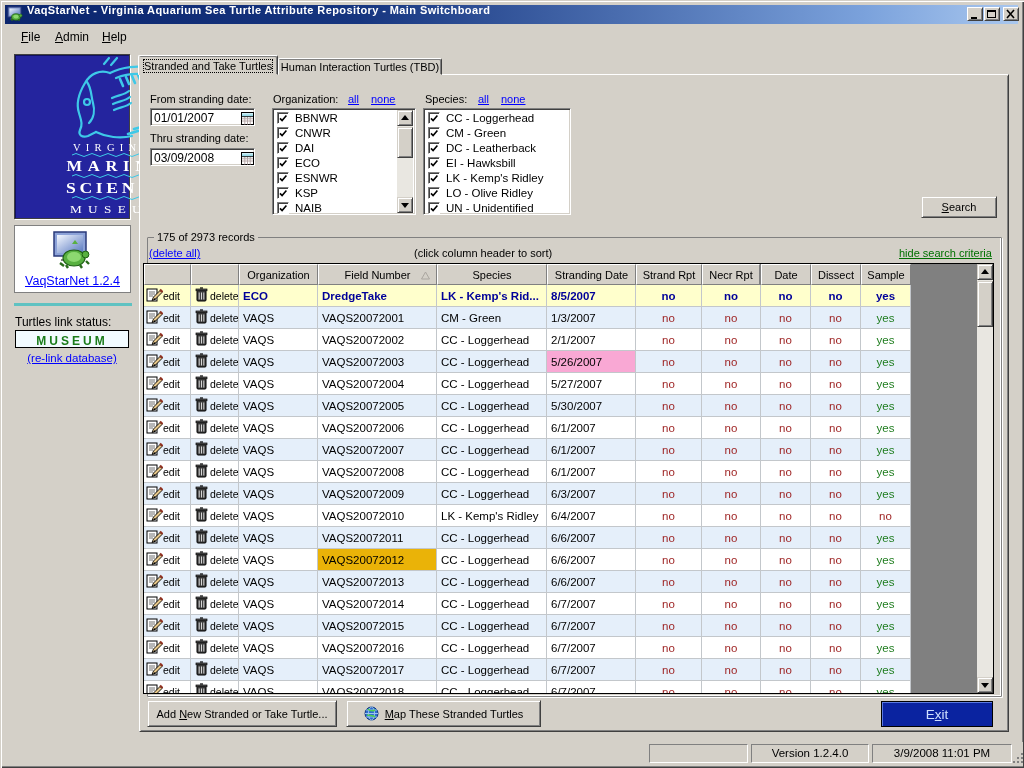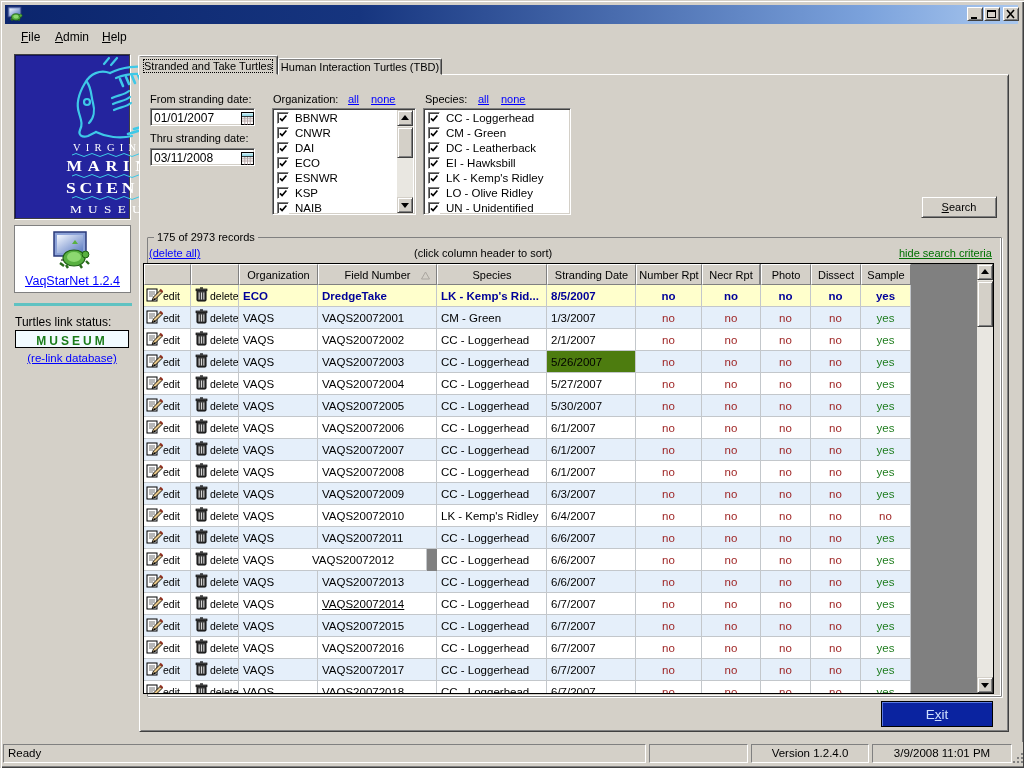--- a/index.html
+++ b/index.html
@@ -57,20 +57,21 @@
 <rect x="1" y="1" width="13" height="10" fill="#7c92c8" stroke="#2a3a7a" stroke-width="1"></rect>
 <rect x="2.5" y="2.5" width="10" height="7" fill="url(#scra)"></rect>
 <rect x="5" y="11" width="5" height="1.5" fill="#404040"></rect>
         <rect x="3.5" y="12.5" width="8" height="1" fill="#808080"></rect>
 <ellipse cx="9" cy="11" rx="4.4" ry="3.2" fill="#58b040" stroke="#1d5f14" stroke-width="0.8"></ellipse>
 <ellipse cx="9" cy="10.6" rx="2.6" ry="1.9" fill="#8cd870"></ellipse>
 <circle cx="13.6" cy="9.6" r="1.5" fill="#58b040" stroke="#1d5f14" stroke-width="0.6"></circle>
 <rect x="4" y="13" width="2" height="1.6" fill="#2a6a1a"></rect>
         <rect x="11" y="13" width="2" height="1.6" fill="#2a6a1a"></rect>
 </svg></div>
+<div class="tbtxt">VaqStarNet - Virginia Aquarium Sea Turtle Attribute Repository - Main Switchboard</div>
 <div class="abs" style="left:966px;top:6px;width:52px;height:14px;">
  <div class="wbtn" style="left:0;top:0;"><svg width="14" height="12">
           <rect x="3" y="9" width="6" height="2" fill="#000"></rect>
         </svg></div>
  <div class="wbtn" style="left:17px;top:0;"><svg width="14" height="12">
           <rect x="2.5" y="2.5" width="8" height="7" fill="none" stroke="#000" stroke-width="1"></rect>
           <rect x="2.5" y="2" width="8" height="2" fill="#000"></rect>
         </svg></div>
  <div class="wbtn" style="left:36px;top:0;"><svg width="14" height="12">
           <path d="M3,2 L10,10 M10,2 L3,10" stroke="#000" stroke-width="1.6"></path>
@@ -159,21 +160,21 @@
  <span class="abs" style="left:90px;top:2px;"><svg width="13" height="13" viewBox="0 0 13 13">
 <rect x="0.5" y="0.5" width="12" height="12" fill="#fff" stroke="#000"></rect>
 <rect x="1" y="1" width="11" height="3.6" fill="#9adbe8"></rect>
 <rect x="1" y="1" width="11" height="1.4" fill="#cfeef5"></rect>
 <path d="M1,6.8 h11 M1,9 h11 M3.8,4.6 v8 M6.5,4.6 v8 M9.2,4.6 v8" stroke="#b0a0a0" stroke-width="0.9"></path>
 <path d="M1,4.6 h11" stroke="#000" stroke-width="0.8"></path>
 </svg></span>
     </div>
 <div class="lbl" style="left:149px;top:131px;">Thru stranding date:</div>
 <div class="abs sunk" style="left:149px;top:147px;width:105px;height:18px;">
- <span class="abs" style="left:3px;top:2px;font-size:12px;">03/11/2008</span>
+ <span class="abs" style="left:3px;top:2px;font-size:12px;">03/09/2008</span>
  <span class="abs" style="left:90px;top:2px;"><svg width="13" height="13" viewBox="0 0 13 13">
 <rect x="0.5" y="0.5" width="12" height="12" fill="#fff" stroke="#000"></rect>
 <rect x="1" y="1" width="11" height="3.6" fill="#9adbe8"></rect>
 <rect x="1" y="1" width="11" height="1.4" fill="#cfeef5"></rect>
 <path d="M1,6.8 h11 M1,9 h11 M3.8,4.6 v8 M6.5,4.6 v8 M9.2,4.6 v8" stroke="#b0a0a0" stroke-width="0.9"></path>
 <path d="M1,4.6 h11" stroke="#000" stroke-width="0.8"></path>
 </svg></span>
     </div>
 
 <div class="lbl" style="left:272px;top:92px;">Organization:</div>
@@ -287,23 +288,23 @@
 <div class="sp" style="left:898px;top:246px;"><a class="gr" href="#">hide search criteria</a></div>
 <div id="tbl">
  <div class="hcell" style="left:0px;width:47px;"></div>
       <div class="hcell" style="left:47px;width:48px;"></div>
       <div class="hcell" style="left:95px;width:79px;">Organization</div>
       <div class="hcell" style="left:174px;width:119px;">Field Number<svg width="9" height="9" style="position:absolute;right:6px;top:6px;">
           <path d="M4.5,1 L8.5,8 L0.5,8 z" fill="none" stroke="#aaa6a0" stroke-width="1"></path>
         </svg></div>
       <div class="hcell" style="left:293px;width:110px;">Species</div>
       <div class="hcell" style="left:403px;width:89px;">Stranding Date</div>
-      <div class="hcell" style="left:492px;width:66px;">Number Rpt</div>
+      <div class="hcell" style="left:492px;width:66px;">Strand Rpt</div>
       <div class="hcell" style="left:558px;width:58px;">Necr Rpt</div>
-      <div class="hcell" style="left:617px;width:50px;">Photo</div>
+      <div class="hcell" style="left:617px;width:50px;">Date</div>
       <div class="hcell" style="left:667px;width:50px;">Dissect</div>
       <div class="hcell" style="left:717px;width:50px;">Sample</div>
  <div class="hcell" style="left:767px;width:66px;border-color:#808080;background:#808080;"></div>
  <div class="row" style="left:0;top:21px;width:767px;">
         <div class="cell" style="left:0;width:47px;background:#ffffcc;">
           <span style="margin-left:2px;"><svg width="17" height="16" viewBox="0 0 17 16">
 <rect x="1" y="2" width="10" height="12" fill="#fff" stroke="#000"></rect>
 <path d="M3,5 h6 M3,7 h6 M3,9 h4" stroke="#707070" stroke-width="1"></path>
 <path d="M15.5,3.5 L9,10 L7.5,13.5 L11,12 L17.5,5.5 z" fill="#e8c88a" stroke="#000" stroke-width="0.9" transform="translate(-1.5,0)"></path>
 <path d="M14,2.5 l2.5,2.5" stroke="#903020" stroke-width="2"></path>
@@ -466,21 +467,21 @@
         </div>
         <div class="cell" style="left:95px;width:79px;background:#e5effa;">
           <span style="margin-left:4px;">VAQS</span>
         </div>
         <div class="cell" style="left:174px;width:119px;background:#e5effa;">
           <span style="margin-left:4px;">VAQS20072003</span>
         </div>
         <div class="cell" style="left:293px;width:110px;background:#e5effa;">
           <span style="margin-left:4px;">CC - Loggerhead</span>
         </div>
-        <div class="cell" style="left:403px;width:89px;background:#4d7c0f;">
+        <div class="cell" style="left:403px;width:89px;background:#f9a8d4;">
           <span style="margin-left:4px;">5/26/2007</span>
         </div>
         <div class="cell c-center" style="left:492px;width:66px;background:#e5effa;">
           <span class="no">no</span>
         </div>
         <div class="cell c-center" style="left:558px;width:59px;background:#e5effa;">
           <span class="no">no</span>
         </div>
         <div class="cell c-center" style="left:617px;width:50px;background:#e5effa;">
           <span class="no">no</span>
@@ -892,21 +893,21 @@
 <rect x="2" y="3.5" width="9" height="10.5" rx="1" fill="#3f3f3f" stroke="#000"></rect>
 <rect x="1" y="2" width="11" height="1.8" fill="#5a5a5a" stroke="#000" stroke-width="0.7"></rect>
 <path d="M5,1 h3" stroke="#000" stroke-width="1.2"></path>
 <path d="M4.2,5.5 v7 M6.5,5.5 v7 M8.8,5.5 v7" stroke="#e8e8e8" stroke-width="0.9"></path>
 </svg></span>
           <span style="font-size:10.5px;">delete</span>
         </div>
         <div class="cell" style="left:95px;width:79px;background:#ffffff;">
           <span style="margin-left:4px;">VAQS</span>
         </div>
-        <div class="cell" style="left:164px;width:119px;background:#ffffff;">
+        <div class="cell" style="left:174px;width:119px;background:#eab308;">
           <span style="margin-left:4px;">VAQS20072012</span>
         </div>
         <div class="cell" style="left:293px;width:110px;background:#ffffff;">
           <span style="margin-left:4px;">CC - Loggerhead</span>
         </div>
         <div class="cell" style="left:403px;width:89px;background:#ffffff;">
           <span style="margin-left:4px;">6/6/2007</span>
         </div>
         <div class="cell c-center" style="left:492px;width:66px;background:#ffffff;">
           <span class="no">no</span>
@@ -989,21 +990,21 @@
 <rect x="1" y="2" width="11" height="1.8" fill="#5a5a5a" stroke="#000" stroke-width="0.7"></rect>
 <path d="M5,1 h3" stroke="#000" stroke-width="1.2"></path>
 <path d="M4.2,5.5 v7 M6.5,5.5 v7 M8.8,5.5 v7" stroke="#e8e8e8" stroke-width="0.9"></path>
 </svg></span>
           <span style="font-size:10.5px;">delete</span>
         </div>
         <div class="cell" style="left:95px;width:79px;background:#ffffff;">
           <span style="margin-left:4px;">VAQS</span>
         </div>
         <div class="cell" style="left:174px;width:119px;background:#ffffff;">
-          <span style="margin-left:4px;text-decoration:underline;">VAQS20072014</span>
+          <span style="margin-left:4px;">VAQS20072014</span>
         </div>
         <div class="cell" style="left:293px;width:110px;background:#ffffff;">
           <span style="margin-left:4px;">CC - Loggerhead</span>
         </div>
         <div class="cell" style="left:403px;width:89px;background:#ffffff;">
           <span style="margin-left:4px;">6/7/2007</span>
         </div>
         <div class="cell c-center" style="left:492px;width:66px;background:#ffffff;">
           <span class="no">no</span>
         </div>
@@ -1220,27 +1221,41 @@
         </div>
   <div class="thumb" style="left:0;top:17px;width:16px;height:46px;"></div>
   <div class="sbtn" style="left:0;top:413px;width:16px;height:16px;">
           <svg width="14" height="14">
             <path d="M7,10 L11,5 L3,5 z" fill="#000"></path>
           </svg>
         </div>
  </div>
 </div>
 
+<div class="btn" style="left:146px;top:699px;width:190px;height:27px;">
+      <span>Add&nbsp;<u>N</u>ew Stranded or Take Turtle...</span>
+    </div>
+<div class="btn" style="left:345px;top:699px;width:195px;height:27px;">
+      <span style="margin-right:6px;display:inline-flex;">
+        <svg width="15" height="15" viewBox="0 0 15 15">
+<circle cx="7.5" cy="7.5" r="6.5" fill="#2e6ad0" stroke="#103a80"></circle>
+<ellipse cx="7.5" cy="7.5" rx="3" ry="6.5" fill="none" stroke="#9cc4ee" stroke-width="1"></ellipse>
+<path d="M1,7.5 h13 M2,4 h11 M2,11 h11" stroke="#9cc4ee" stroke-width="1" fill="none"></path>
+<path d="M4,3 c2,2 5,2 7,1" stroke="#50d050" stroke-width="1.6" fill="none"></path>
+<path d="M3,9 c3,1 6,0 8,2" stroke="#50d050" stroke-width="1.6" fill="none"></path>
+</svg>
+      </span>
+      <span><u>M</u>ap These Stranded Turtles</span>
+    </div>
 <div class="abs" style="left:880px;top:700px;width:112px;height:26px;background:#0a23a0;border:1px solid #000;
  box-shadow:inset 1px 1px 0 #5a7ae0;display:flex;align-items:center;justify-content:center;">
  <span style="color:#cfe0ff;font-size:13.5px;">E<u>x</u>it</span>
     </div>
 
 <div class="abs" style="left:2px;top:741px;width:1020px;height:24px;background:#d4d0c8;">
- <div class="abs" style="left:0;top:2px;width:643px;height:19px;border:1px solid;border-color:#808080 #fff #fff #808080;font-size:11.5px;padding:2px 4px;">Ready</div>
  <div class="abs" style="left:646px;top:2px;width:99px;height:19px;border:1px solid;border-color:#808080 #fff #fff #808080;"></div>
  <div class="abs" style="left:748px;top:2px;width:118px;height:19px;border:1px solid;border-color:#808080 #fff #fff #808080;font-size:11.5px;text-align:center;padding-top:2px;">Version 1.2.4.0</div>
  <div class="abs" style="left:869px;top:2px;width:140px;height:19px;border:1px solid;border-color:#808080 #fff #fff #808080;font-size:11.5px;text-align:center;padding-top:2px;">3/9/2008 11:01 PM</div>
  <div class="abs" style="left:1010px;top:9px;width:12px;height:12px;">
  <svg width="12" height="12">
           <g fill="#808080">
             <rect x="8" y="0" width="2" height="2"></rect>
             <rect x="4" y="4" width="2" height="2"></rect>
             <rect x="8" y="4" width="2" height="2"></rect>
             <rect x="0" y="8" width="2" height="2"></rect>

